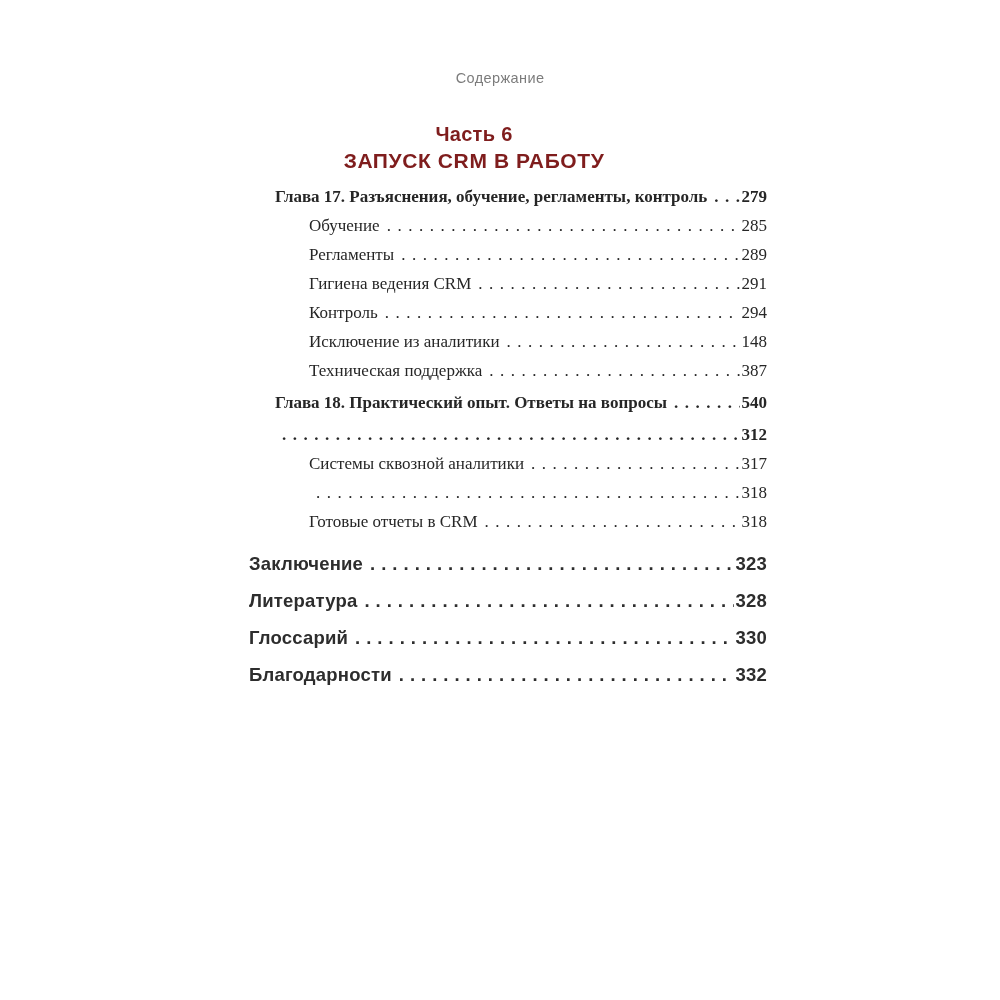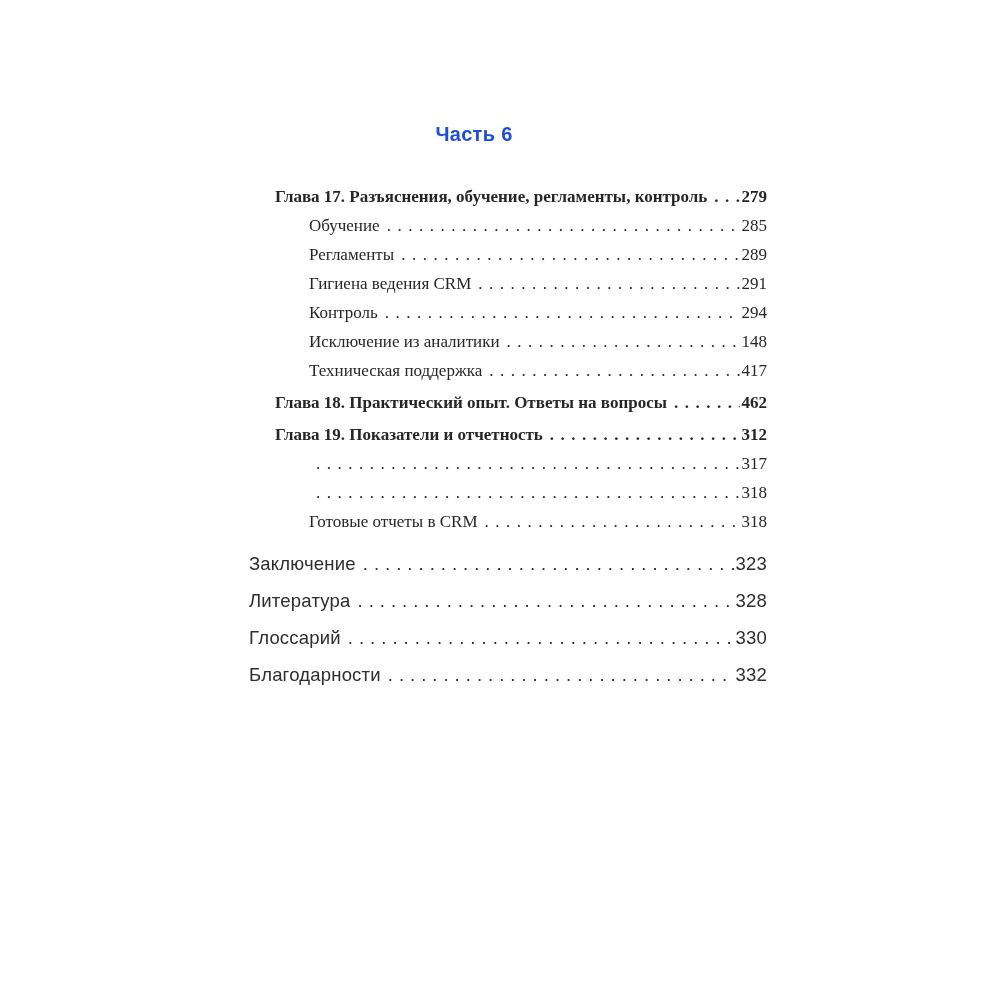--- a/index.html
+++ b/index.html
@@ -26,21 +26,21 @@
     color: #7c7c7c;
   }
   .part-head {
     position: absolute;
     top: 121px;
     left: 0;
     width: 948px;
     text-align: center;
     font-family: "Liberation Sans", sans-serif;
     font-weight: bold;
-    color: #1d4ed8;
+    color: #7f1d1d;
   }
   .part-kicker {
     font-size: 20px;
     line-height: 26px;
     letter-spacing: 0.3px;
   }
   .part-title {
     font-size: 21px;
     line-height: 27px;
     letter-spacing: 0.6px;
@@ -77,39 +77,41 @@
     font-weight: bold;
     margin-left: 26px;
   }
   .row.sub {
     margin-left: 60px;
   }
   .row.space-before { margin-top: 10px; }
   .backmatter {
     margin-top: 19px;
     font-family: "Liberation Sans", sans-serif;
-    font-weight: normal;
+    font-weight: bold;
     color: #2d2d2d;
   }
   .backmatter .row {
     font-size: 18.5px;
     line-height: 23px;
     margin: 0 0 14px 0;
     letter-spacing: 0.2px;
   }
   .backmatter .row .dots { letter-spacing: 6px; }
 </style>
 </head>
 <body>
 
 <div class="page">
 
+  <div class="running-head">Содержание</div>
 
   <div class="part-head">
     <div class="part-kicker">Часть 6</div>
+    <div class="part-title">ЗАПУСК CRM В РАБОТУ</div>
   </div>
 
   <div class="toc">
 
     <div class="row chapter">
       <span class="label">Глава 17. Разъяснения, обучение, регламенты, контроль</span>
       <span class="dots">............................................................................................................................................</span>
       <span class="pagenum">279</span>
     </div>
     <div class="row sub">
@@ -133,33 +135,33 @@
       <span class="pagenum">294</span>
     </div>
     <div class="row sub">
       <span class="label">Исключение из аналитики</span>
       <span class="dots">............................................................................................................................................</span>
       <span class="pagenum">148</span>
     </div>
     <div class="row sub">
       <span class="label">Техническая поддержка</span>
       <span class="dots">............................................................................................................................................</span>
-      <span class="pagenum">417</span>
+      <span class="pagenum">387</span>
     </div>
     <div class="row chapter space-before">
       <span class="label">Глава 18. Практический опыт. Ответы на вопросы</span>
       <span class="dots">............................................................................................................................................</span>
-      <span class="pagenum">462</span>
+      <span class="pagenum">540</span>
     </div>
     <div class="row chapter space-before">
-      <span class="label">Глава 19. Показатели и отчетность</span>
       <span class="dots">............................................................................................................................................</span>
       <span class="pagenum">312</span>
     </div>
     <div class="row sub">
+      <span class="label">Системы сквозной аналитики</span>
       <span class="dots">............................................................................................................................................</span>
       <span class="pagenum">317</span>
     </div>
     <div class="row sub">
       <span class="dots">............................................................................................................................................</span>
       <span class="pagenum">318</span>
     </div>
     <div class="row sub">
       <span class="label">Готовые отчеты в CRM</span>
       <span class="dots">............................................................................................................................................</span>

